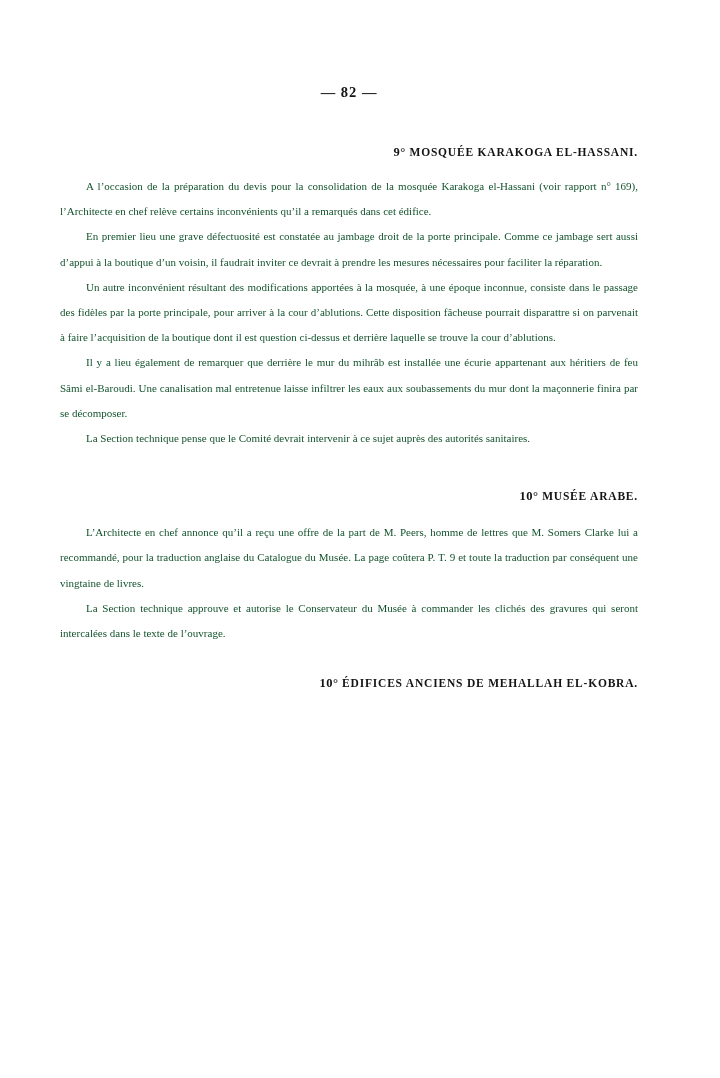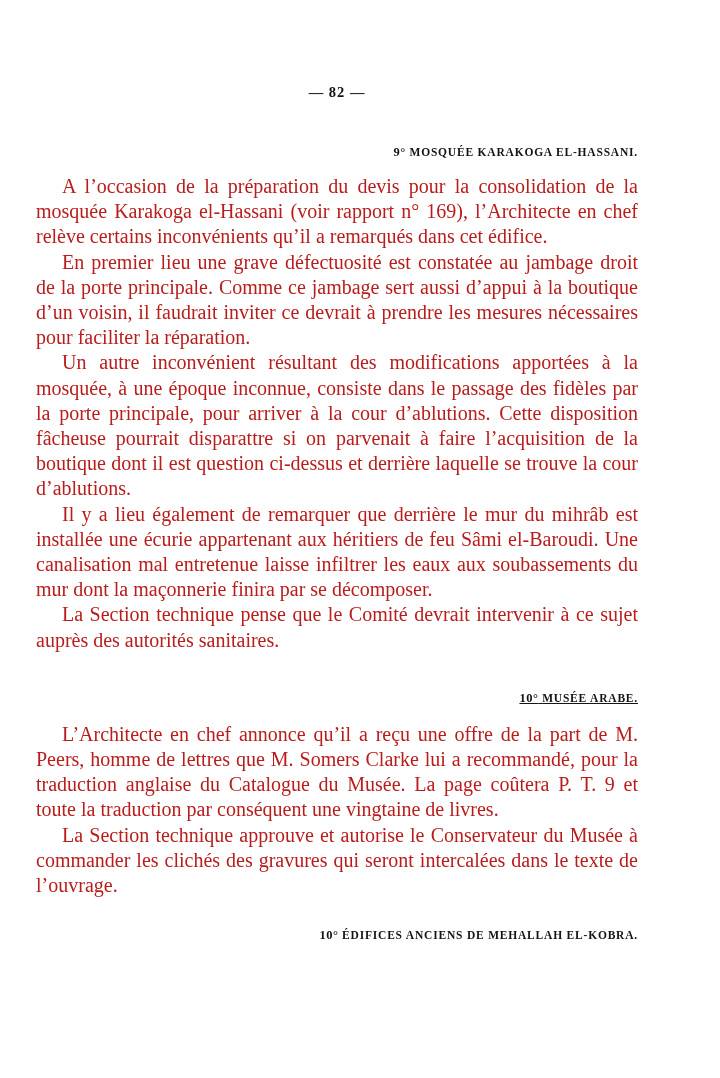--- a/index.html
+++ b/index.html
@@ -11,21 +11,21 @@
     width: 720px;
     height: 1078px;
     font-family: "Liberation Serif", serif;
     color: #1a1a1a;
   }
   .page {
     position: relative;
     width: 720px;
     height: 1078px;
     box-sizing: border-box;
-    padding: 84px 82px 40px 36px;
+    padding: 84px 82px 40px 60px;
     background: #ffffff;
   }
   .folio {
     text-align: center;
     font-size: 14.5px;
     letter-spacing: 1px;
     font-weight: bold;
     margin: 0 0 44px 0;
     color: #141414;
   }
@@ -37,29 +37,28 @@
     text-transform: uppercase;
     margin: 0 0 14px 0;
     color: #141414;
   }
   .section-heading .num {
     font-size: 12.5px;
     letter-spacing: 0.5px;
   }
   .heading-musee {
     margin-bottom: 16px;
-    text-decoration: underline;
   }
   p.para {
     margin: 0;
     text-align: justify;
     text-indent: 26px;
-    font-size: 20px;
+    font-size: 11px;
     line-height: 25.2px;
-    color: #b91c1c;
+    color: #14532d;
     -webkit-font-smoothing: antialiased;
   }
   p.para + p.para {
     margin-top: 0;
   }
   .body-block {
     margin-bottom: 0;
   }
   .spacer-lg { height: 38px; }
   .spacer-md { height: 30px; }

